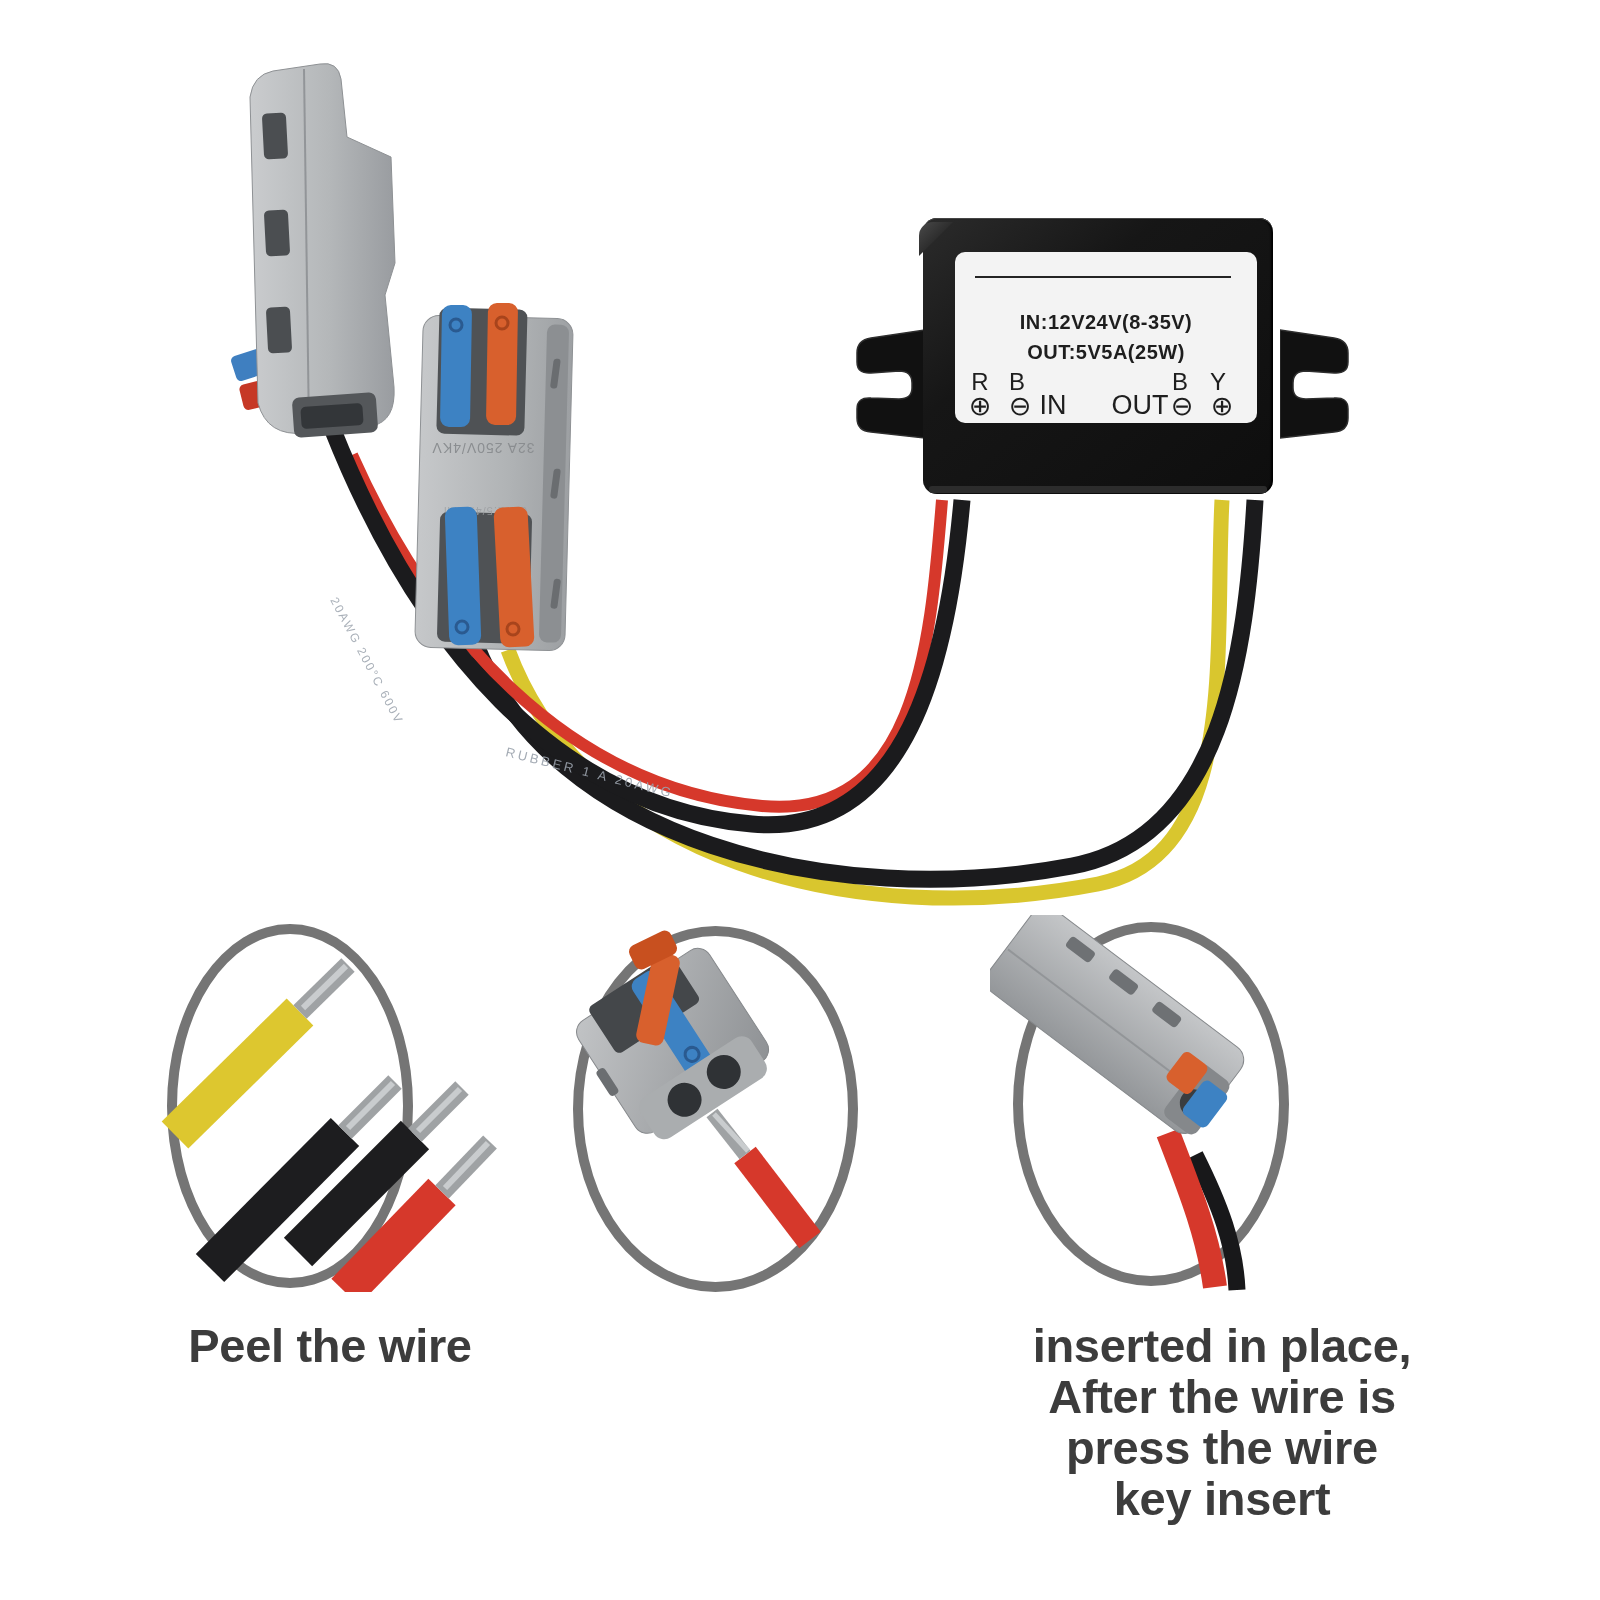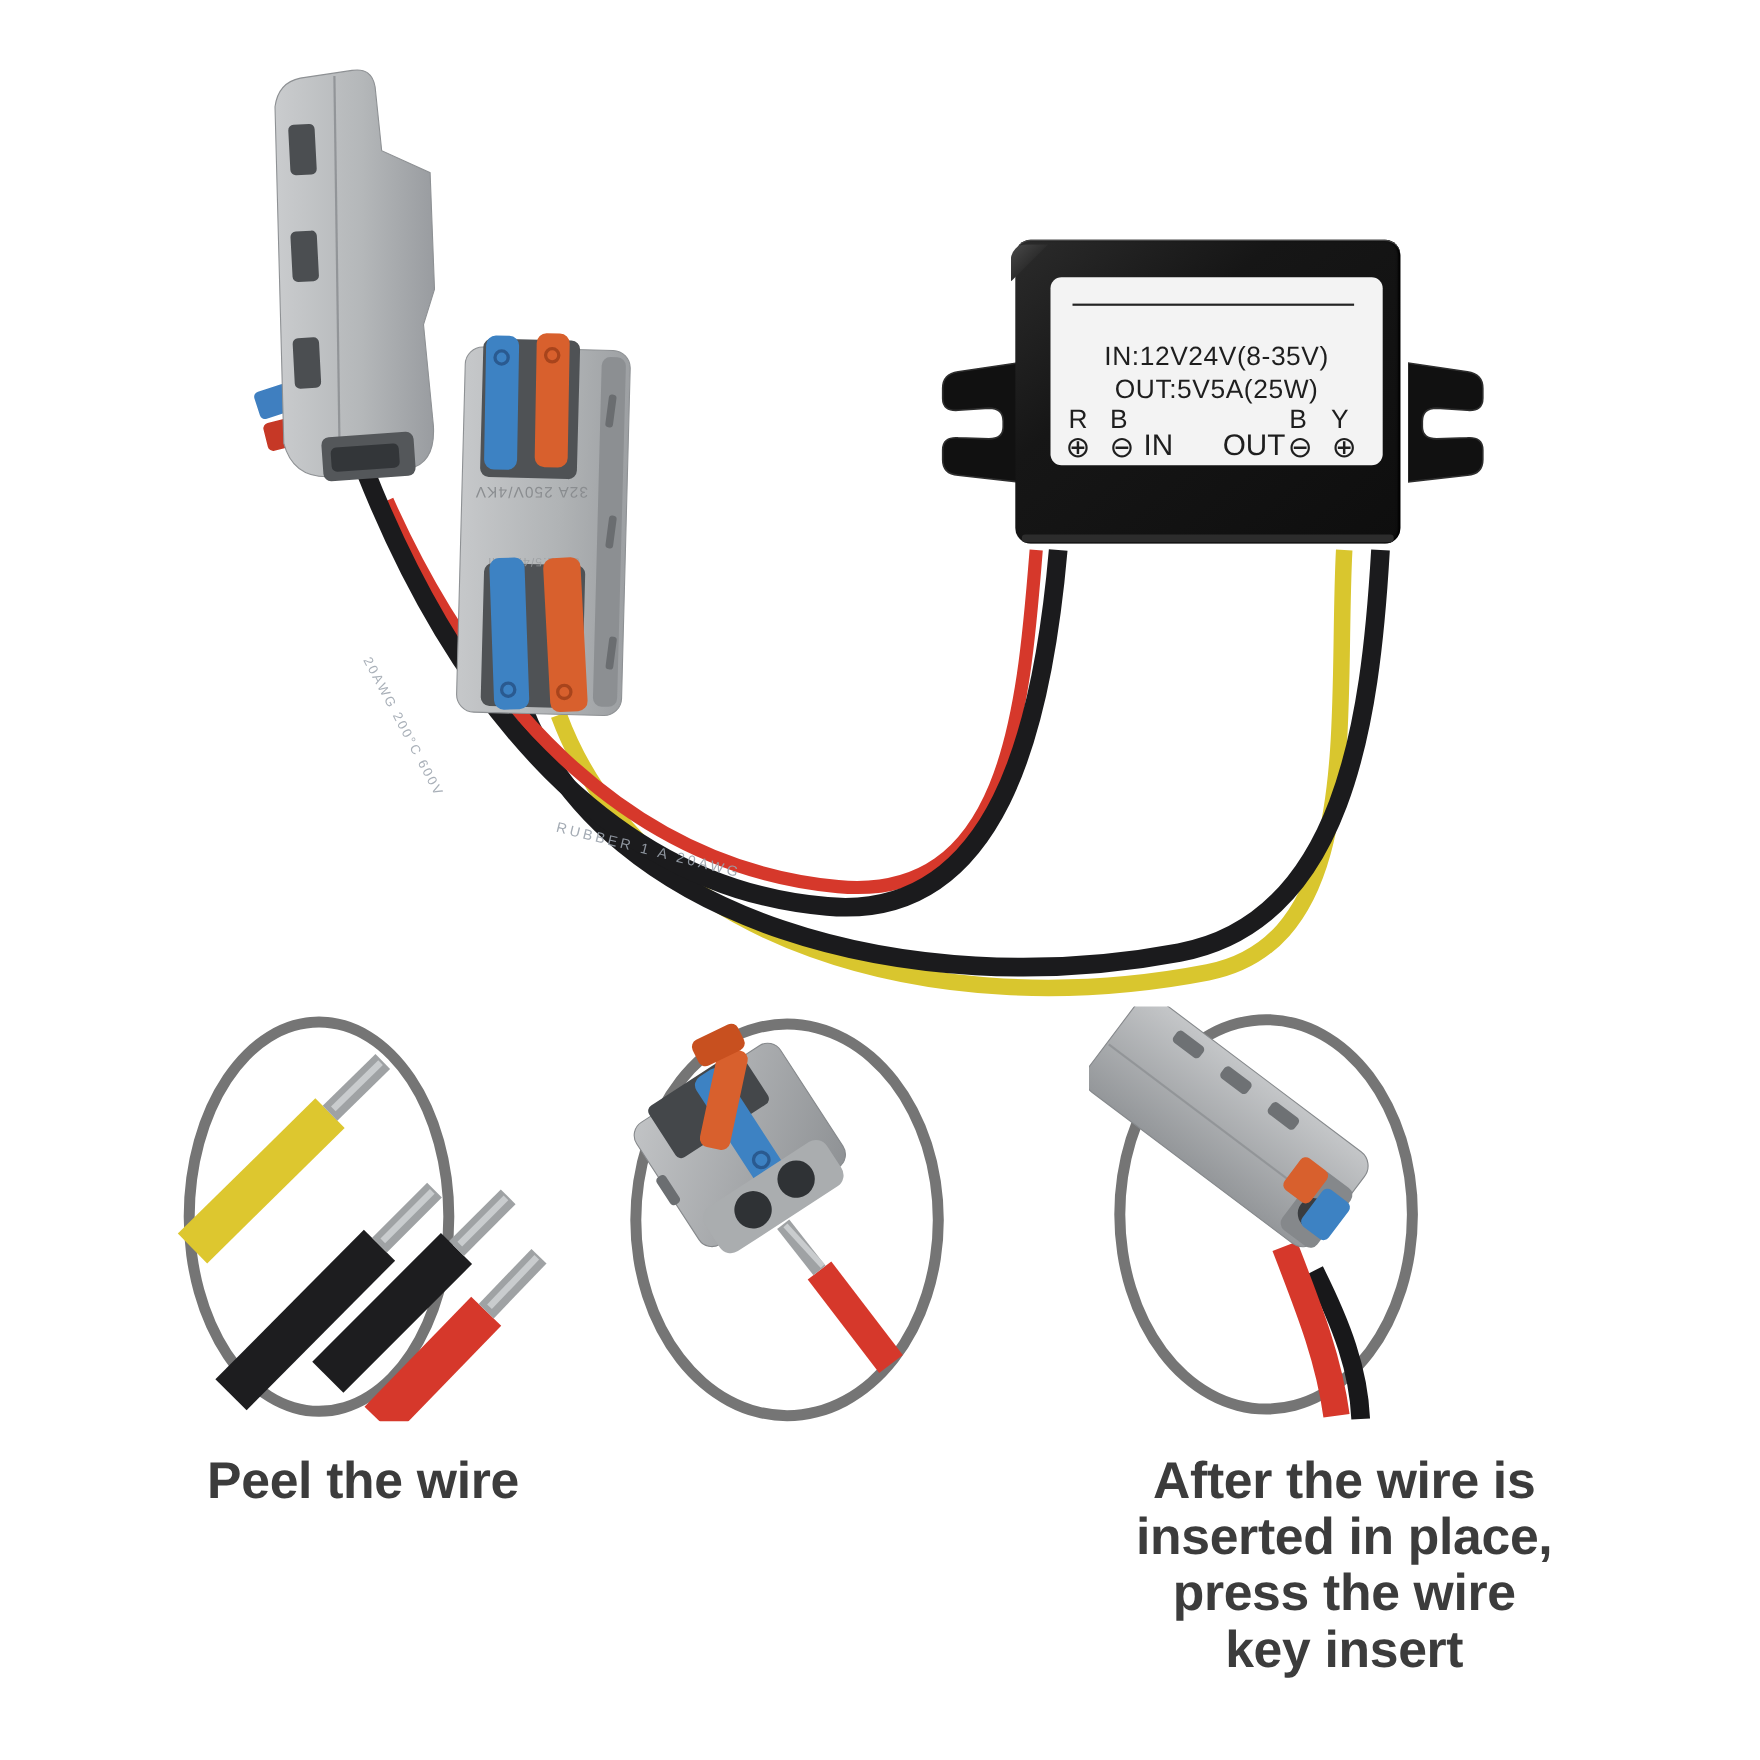--- a/index.html
+++ b/index.html
@@ -17,21 +17,21 @@
     background:linear-gradient(135deg,#4a4a4a,#222 70%);
     clip-path:polygon(0 0,100% 0,0 100%);border-top-left-radius:14px;}
   .converter-rim{position:absolute;left:74px;top:268px;width:338px;height:7px;
     background:#2c2c2c;border-radius:3px;}
   .label{position:absolute;left:100px;top:34px;width:302px;height:171px;
     background:#f3f3f3;border-radius:10px;color:#1e1e1e;}
   .label .rule{position:absolute;left:20px;top:24px;width:256px;height:2px;background:#242424;}
   .label .brand{position:absolute;left:0;top:31px;width:100%;display:flex;
     justify-content:space-between;padding:0 36px 0 40px;box-sizing:border-box;
     font-size:25px;letter-spacing:.5px;}
-  .label .lineC{position:absolute;left:0;width:100%;text-align:center;font-size:24px;letter-spacing:.5px;}
+  .label .lineC{position:absolute;left:0;width:100%;text-align:center;font-size:20px;letter-spacing:.5px;font-weight:bold;}
   .cc{position:absolute;transform:translateX(-50%);white-space:nowrap;}
   .letters{font-size:24px;}
   .syms{font-size:27px;}
 
   
   .caption{position:absolute;width:470px;text-align:center;color:#3c3c3c;
     font-size:47px;font-weight:700;line-height:51px;letter-spacing:-0.3px;}
 
   
   .ring{position:absolute;border:10px solid #757575;border-radius:50%;box-sizing:border-box;background:#fff;}
@@ -206,19 +206,19 @@
       <circle cx="238" cy="124" r="14" fill="#3a3d40"></circle>
     </g>
     <rect x="182" y="140" width="30" height="36" rx="6" fill="#d8602d" transform="rotate(37 197 158)"></rect>
     <rect x="200" y="168" width="30" height="42" rx="6" fill="#3d82c3" transform="rotate(37 215 189)"></rect>
   </svg>
 
   <div class="caption" style="left:95px;top:1320px;">
     <div>Peel the wire</div>
   </div>
   <div class="caption" style="left:987px;top:1320px;">
+    <div>inserted in place,</div>
     <div>After the wire is</div>
-    <div>inserted in place,</div>
     <div>press the wire</div>
     <div>key insert</div>
   </div>
 
 </div>
 
 </body></html>

